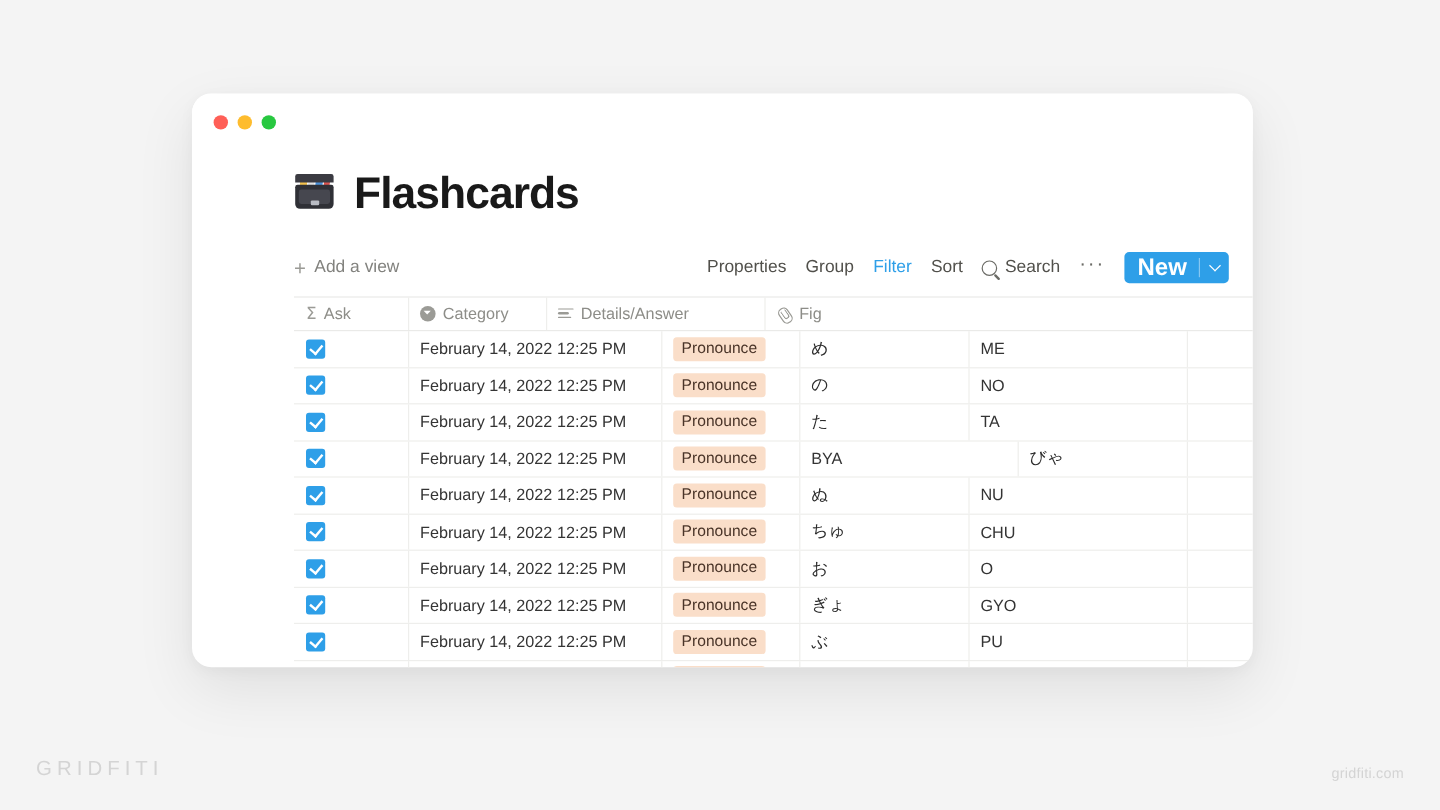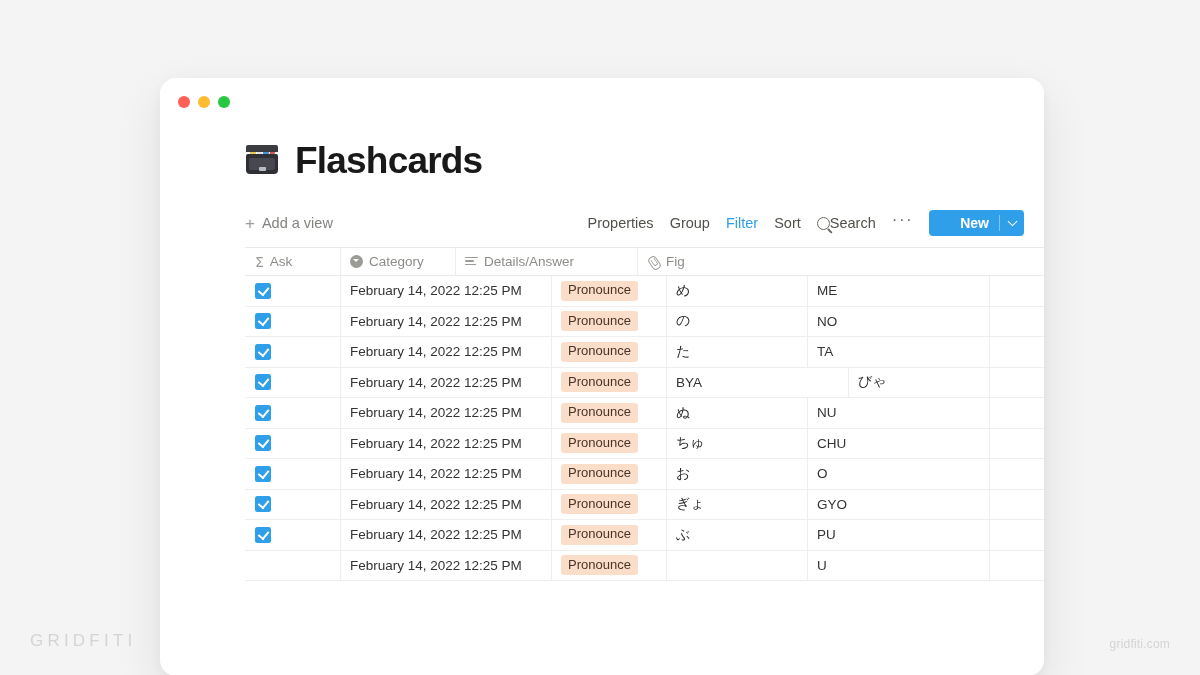--- a/index.html
+++ b/index.html
@@ -38,21 +38,21 @@
     color: #d4d4d4;
     font-size: 12px;
   }
 
   
   .window {
     position: absolute;
     left: 160px;
     top: 78px;
     width: 884px;
-    height: 598px;
+    height: 478px;
     background: #ffffff;
     border-radius: 16px;
     box-shadow: 0 18px 50px rgba(0,0,0,0.085), 0 3px 12px rgba(0,0,0,0.04);
     overflow: hidden;
   }
 
   .titlebar {
     height: 48px;
     display: flex;
     align-items: center;
@@ -154,20 +154,21 @@
   .tb-item {
     font-size: 14.5px;
     color: #51504b;
     cursor: pointer;
     white-space: nowrap;
   }
   .tb-item.active { color: #2e9fe8; }
   .tb-search {
     display: flex;
     align-items: center;
+    gap: 6px;
   }
   .ico-search {
     width: 13px; height: 13px;
     border: 1.6px solid #6b6b66;
     border-radius: 50%;
     position: relative;
     display: inline-block;
     flex: none;
   }
   .ico-search::after {
@@ -193,23 +194,22 @@
     background: #2e9fe8;
     border-radius: 4px;
     height: 26px;
     color: #fff;
     overflow: hidden;
     cursor: pointer;
   }
   .new-btn .lbl {
     display: flex; align-items: center;
     padding: 0 10px 0 11px;
-    font-size: 14px;
+    font-size: 20px;
     font-weight: 600;
-    margin-left: 20px;
   }
   .new-btn .sep { width: 1px; background: rgba(255,255,255,0.42); margin: 5px 0; }
   .new-btn .chev {
     display: flex; align-items: center; justify-content: center;
     width: 24px;
   }
   .chev-glyph {
     width: 7px; height: 7px;
     border-right: 1.8px solid #fff;
     border-bottom: 1.8px solid #fff;

